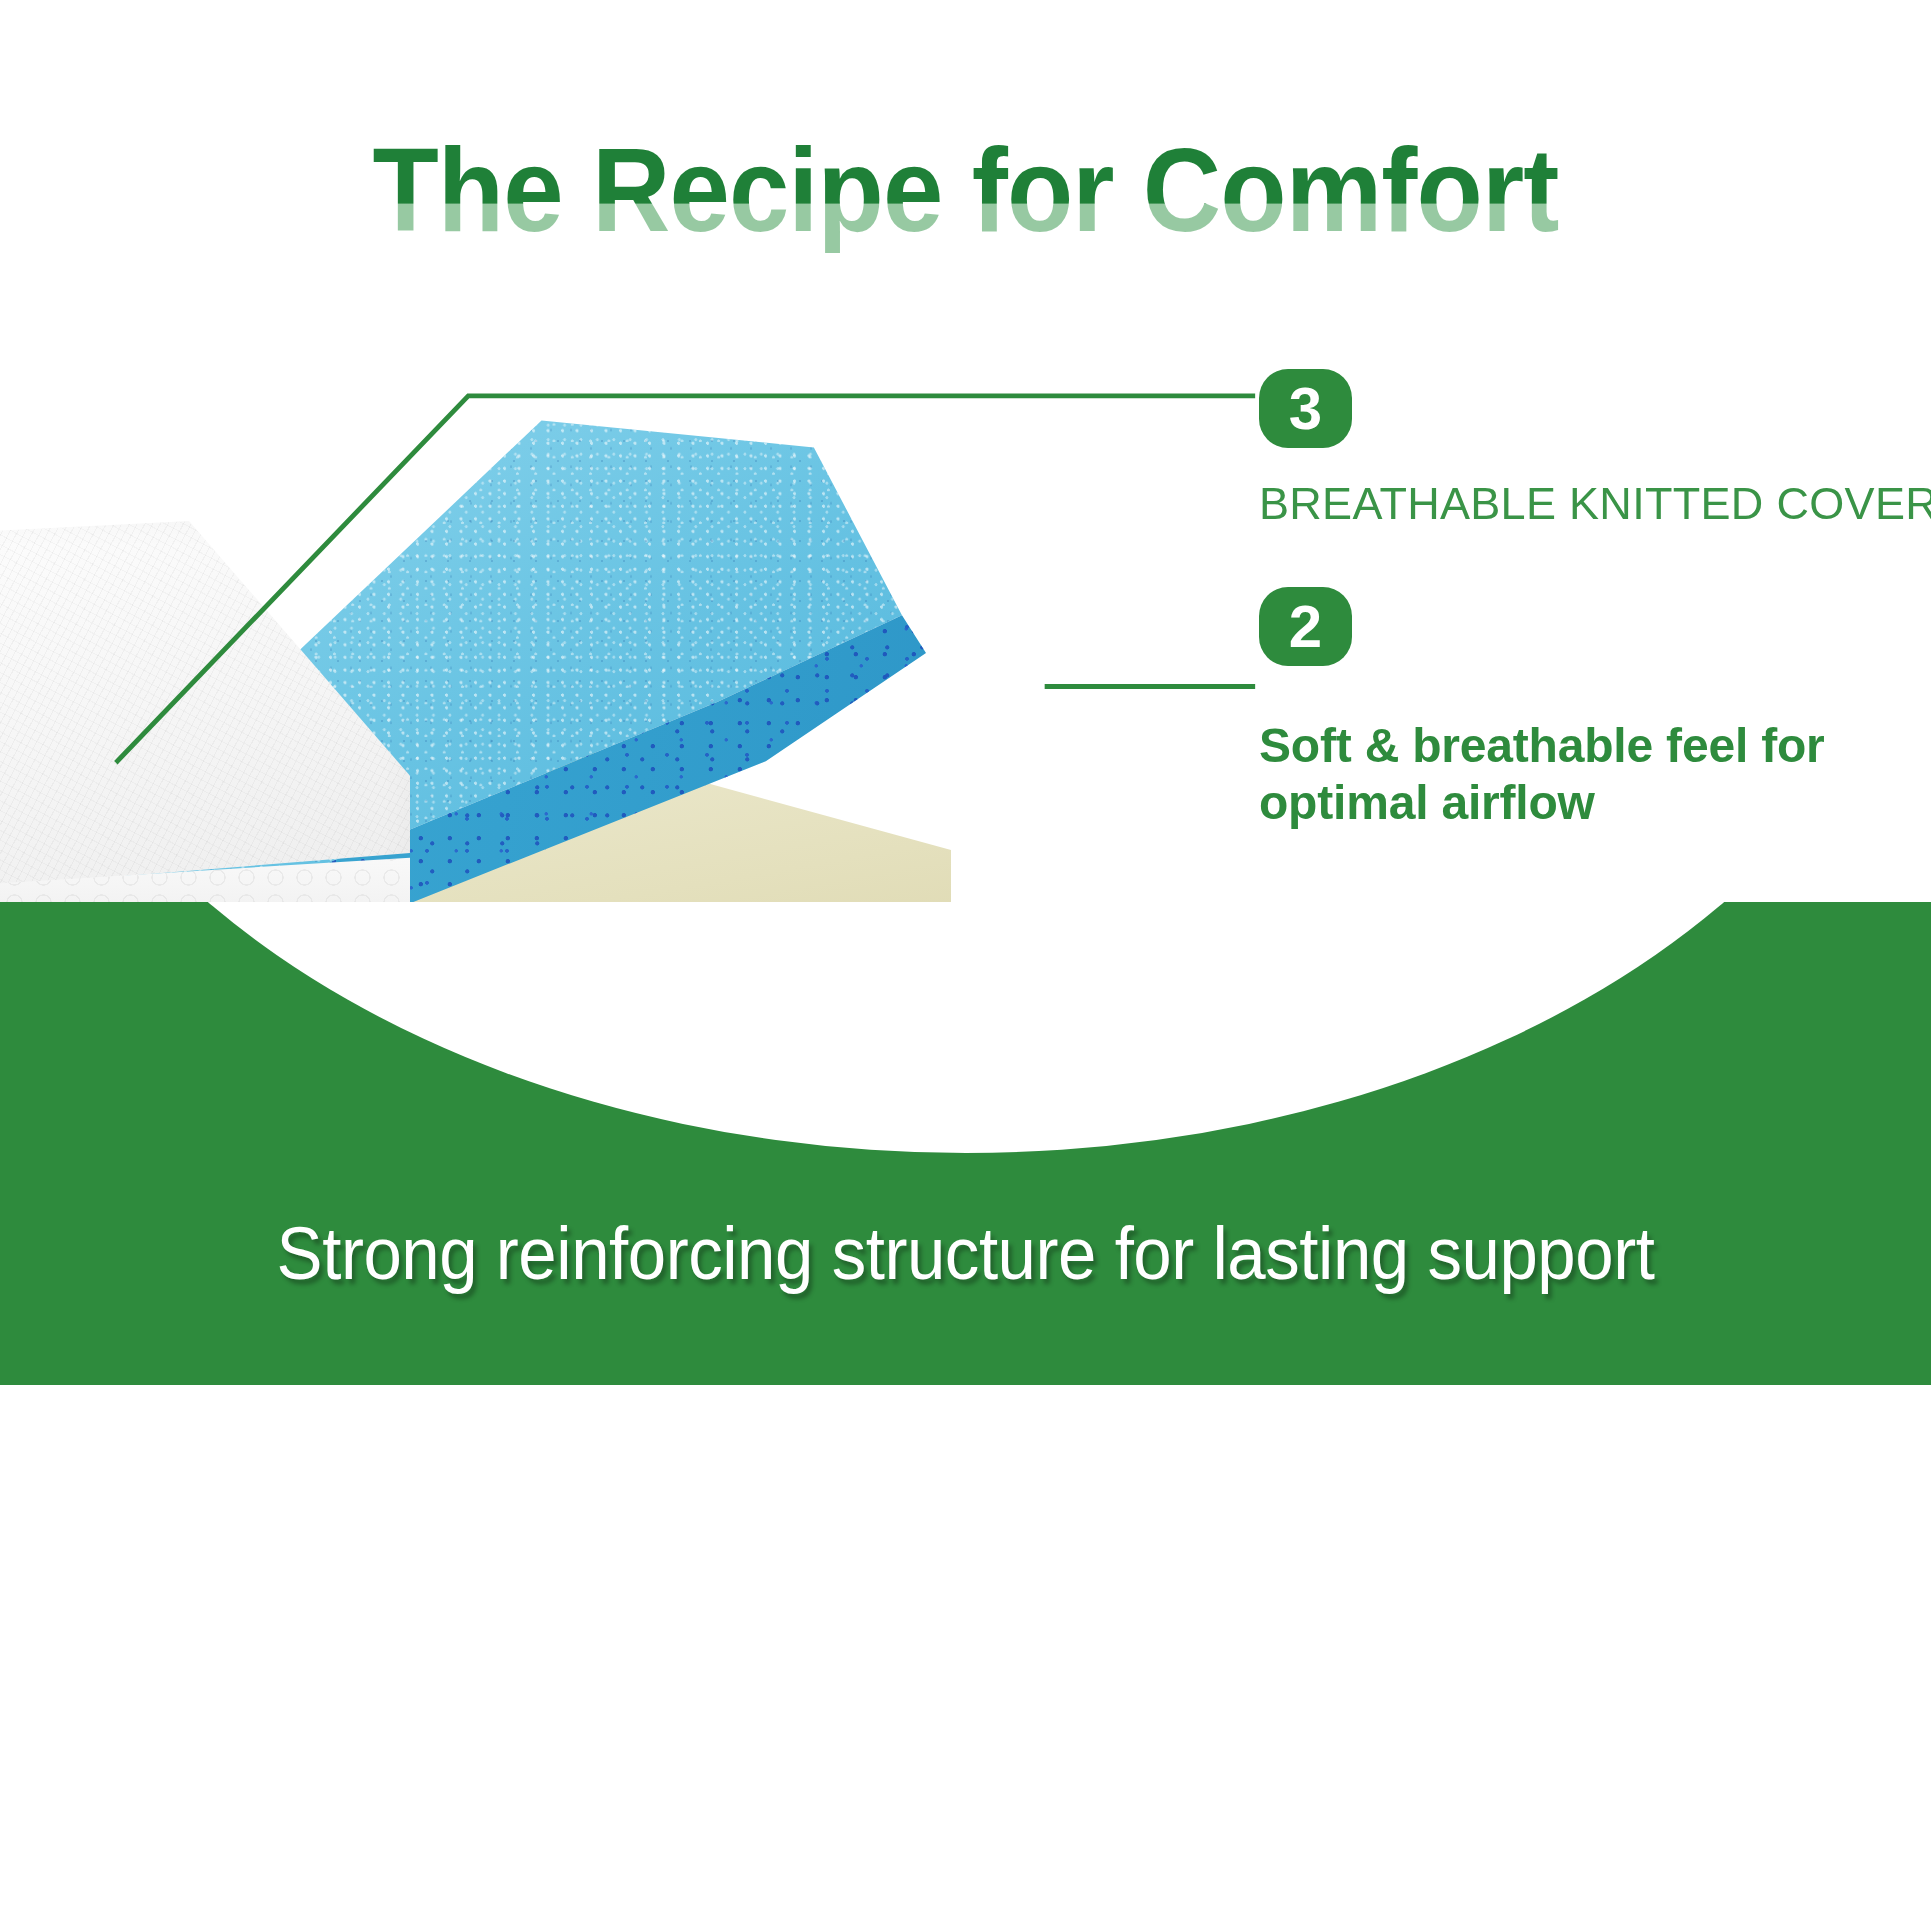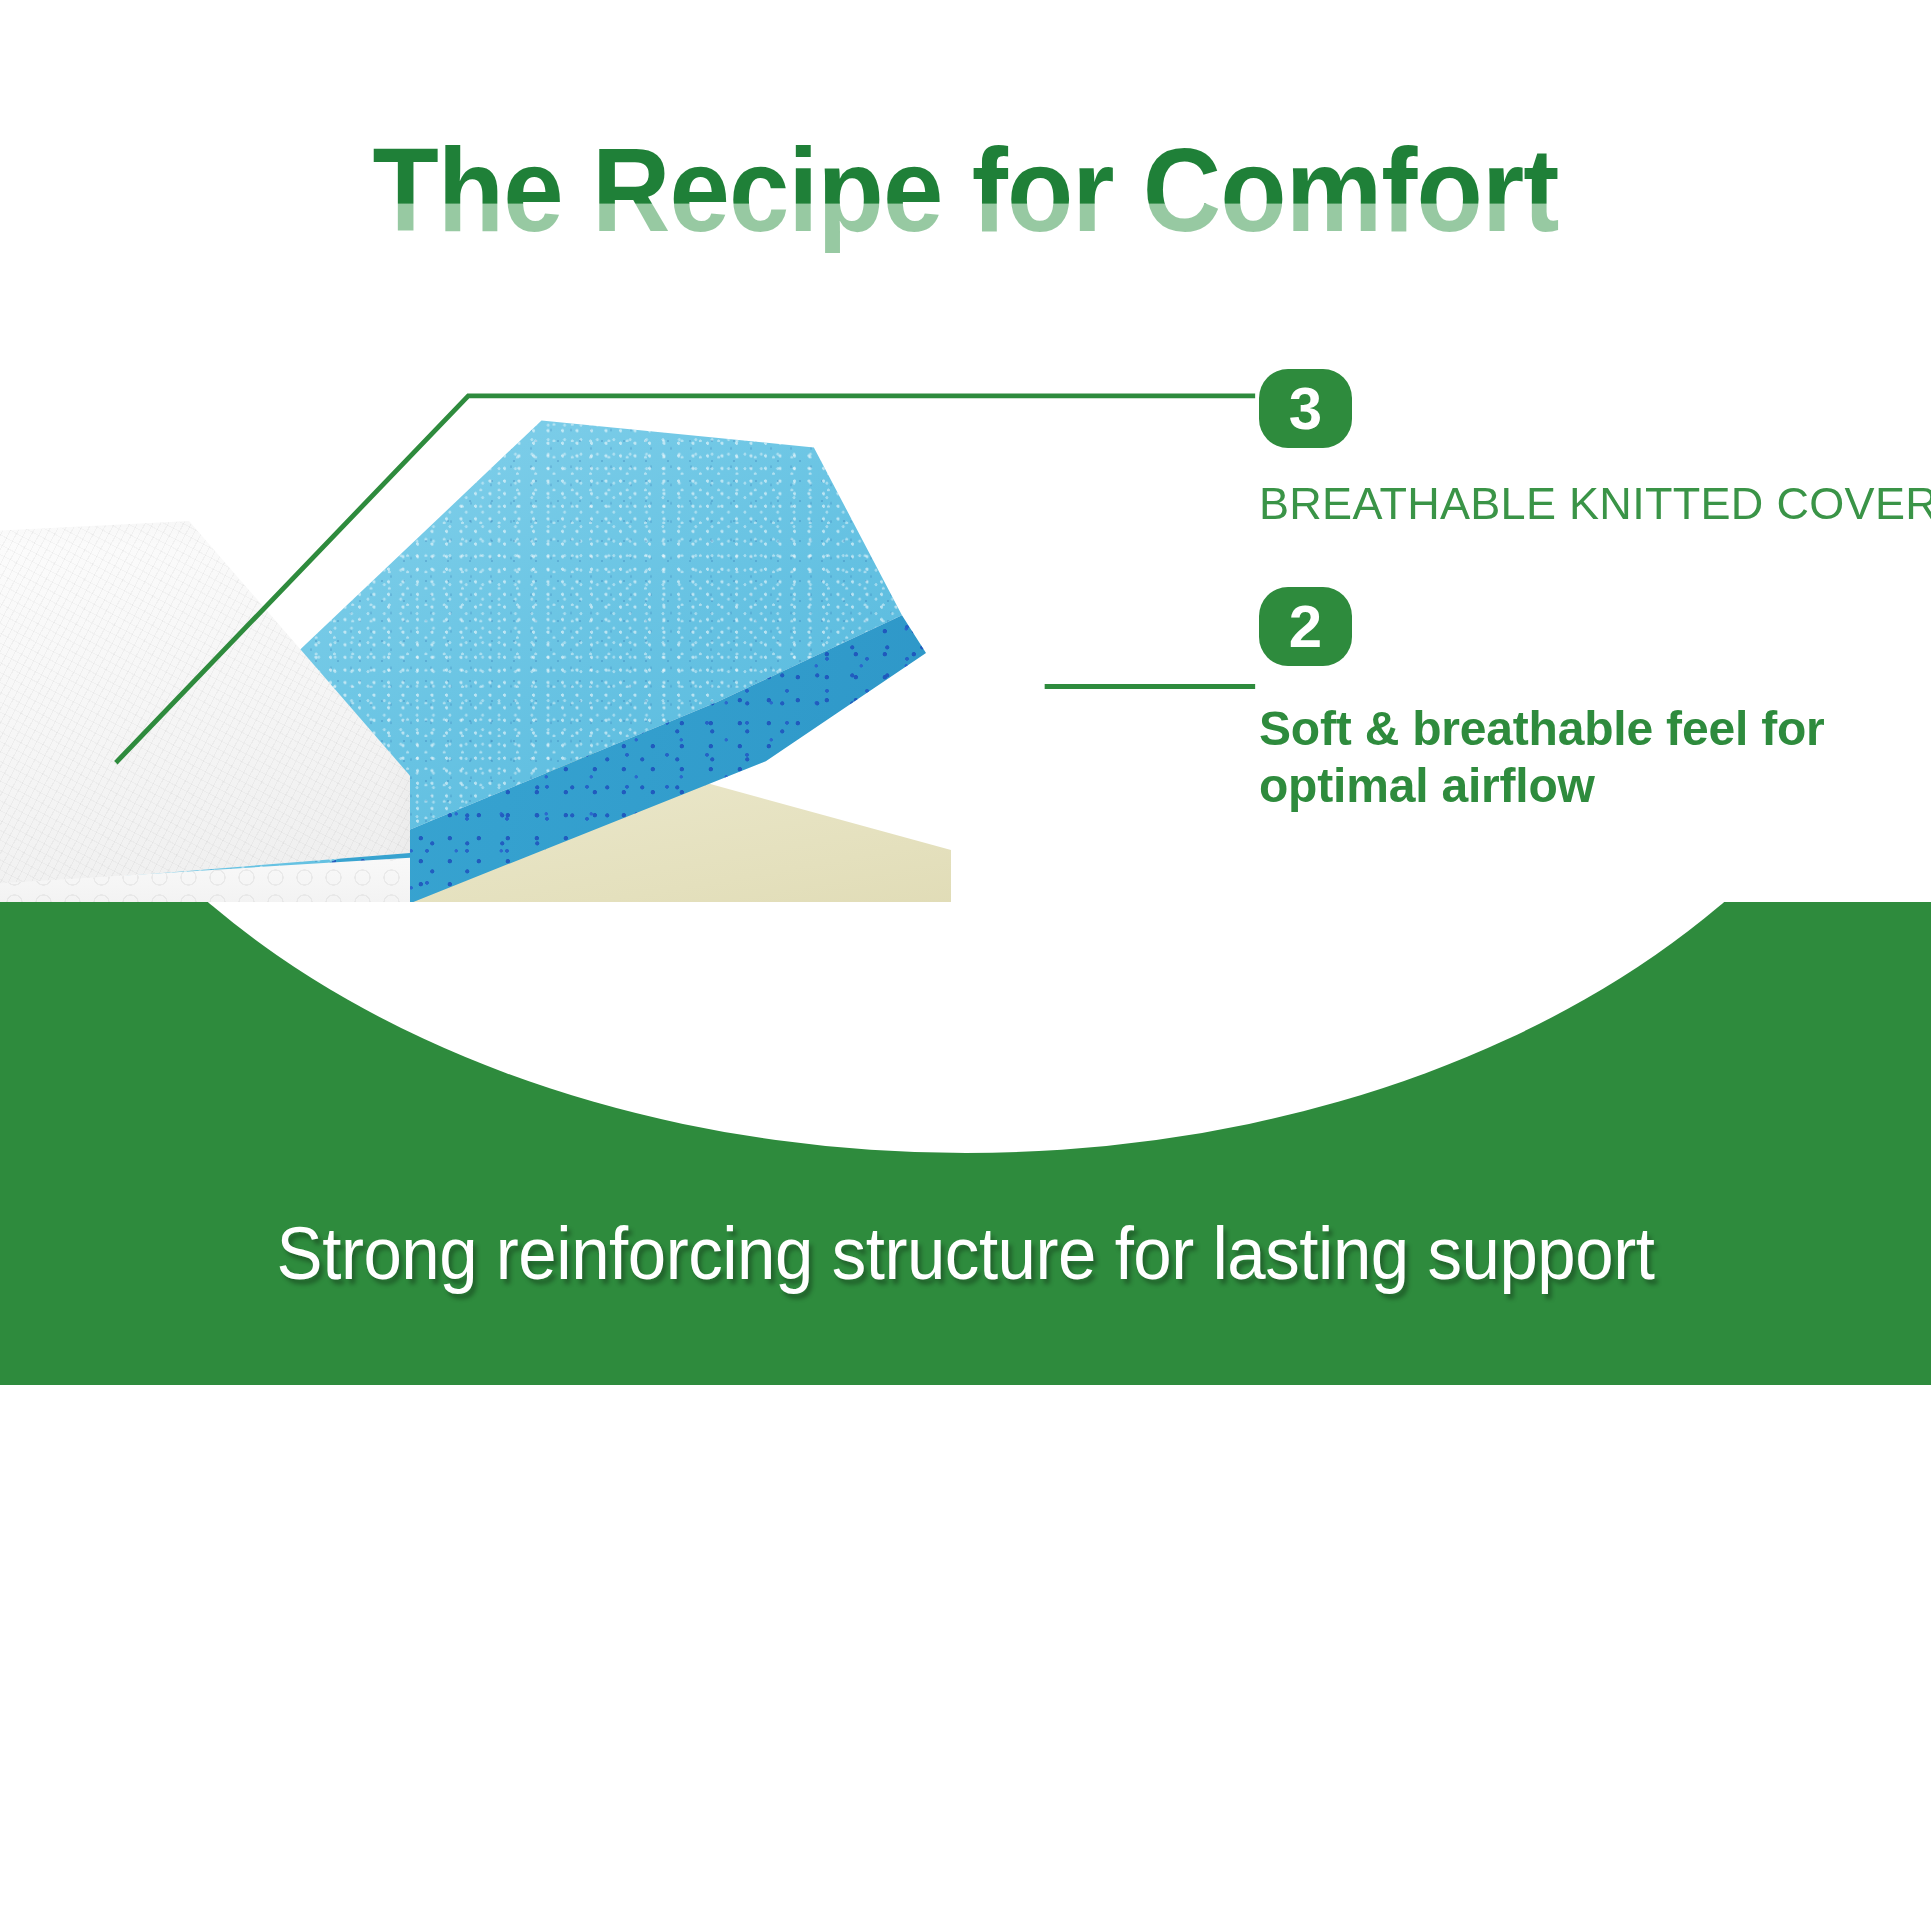--- a/index.html
+++ b/index.html
@@ -288,21 +288,21 @@
     font-size: 45px;
     line-height: 1.2;
     letter-spacing: 0.3px;
     white-space: nowrap;
   }
 
   #callout-3 { left: 1259px; top: 369px; }
   #callout-3 .cap-line { margin-top: 29px; }
 
   #callout-2 { left: 1259px; top: 587px; }
-  #callout-2 .bold-line { margin-top: 35px; }
+  #callout-2 .bold-line { margin-top: 52px; }
   #callout-2 .cap-line { margin-top: 21px; }
 
   #callout-1 { left: 1259px; top: 1083px; }
   #callout-1 .bold-line { margin-top: 35px; }
   #callout-1 .cap-line { margin-top: 21px; }
 </style>
 </head>
 <body>
 
 <div id="page">

